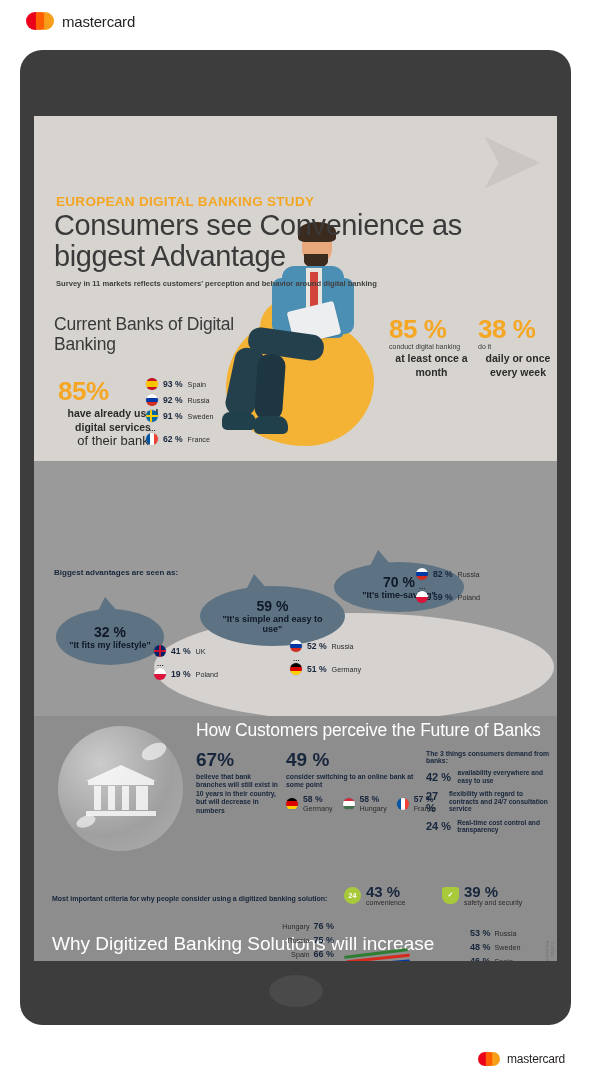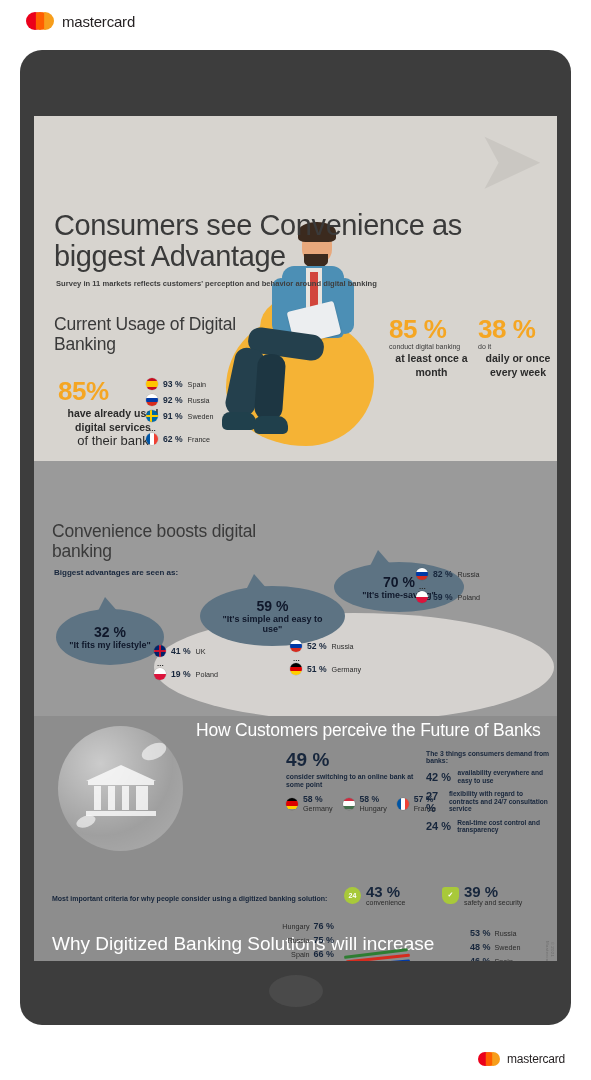--- a/index.html
+++ b/index.html
@@ -167,24 +167,25 @@
         <div style="position:absolute;left:256px;top:190px;width:48px;height:34px;background:#eceef0;border-radius:3px;transform:rotate(-14deg);box-shadow:0 1px 2px rgba(0,0,0,.18);"></div>
 
         <div style="position:absolute;left:214px;top:215px;width:76px;height:26px;background:#24404d;border-radius:12px;transform:rotate(8deg);"></div>
         <div style="position:absolute;left:196px;top:232px;width:30px;height:68px;background:#24404d;border-radius:12px;transform:rotate(12deg);"></div>
         <div style="position:absolute;left:222px;top:238px;width:28px;height:66px;background:#1d3642;border-radius:12px;transform:rotate(4deg);"></div>
 
         <div style="position:absolute;left:188px;top:296px;width:34px;height:18px;background:#20404c;border-radius:8px 10px 5px 5px;"></div>
         <div style="position:absolute;left:220px;top:300px;width:34px;height:18px;background:#20404c;border-radius:8px 10px 5px 5px;"></div>
       </div>
 
+      <div class="kicker">EUROPEAN DIGITAL BANKING STUDY</div>
       <div class="h1">Consumers see Convenience as biggest Advantage</div>
       <div class="sub">Survey in 11 markets reflects customers' perception and behavior around digital banking</div>
 
-      <div class="h2" style="left:20px; top:198px; width:200px;">Current Usage of Digital Banking</div>
+      <div class="h2" style="left:20px; top:198px; width:200px;">Current Banks of Digital Banking</div>
 
       <div class="bigstat" style="left:24px; top:262px; width:110px;">
         <div class="num">85%</div>
         <div class="lab">
           <span>have already used digital services</span>
           <small>of their bank</small>
         </div>
       </div>
 
       <div style="position:absolute; left:112px; top:262px;">
@@ -235,21 +236,20 @@
       </div>
       <div class="bigstat" style="left:444px; top:200px; width:80px;">
         <div class="num">38 %</div>
         <div class="pre">do it</div>
         <div class="lab" style="margin-top:0;">daily or once every week</div>
       </div>
 
       <div class="panel p-conv"></div>
       <div class="stage"></div>
 
-      <div class="h2" style="left:18px; top:405px; width:210px;">Convenience boosts digital banking</div>
       <div style="position:absolute;left:20px;top:452px;font-size:8px;font-weight:bold;color:#17263c;">Biggest advantages are seen as:</div>
 
       <div class="bubble" style="left:22px; top:493px; width:108px; height:56px;">
         <div class="tail"></div>
         <div class="bn">32 %</div>
         <div class="bt" style="padding:0 10px;">"It fits my lifestyle"</div>
       </div>
       <div style="position:absolute;left:120px;top:529px;">
         <div class="flagrow">
           <span class="flag">
@@ -337,20 +337,24 @@
           <div style="position:absolute;left:8px;top:21px;width:7px;height:24px;background:rgba(255,255,255,.78);"></div>
           <div style="position:absolute;left:22px;top:21px;width:7px;height:24px;background:rgba(255,255,255,.78);"></div>
           <div style="position:absolute;left:36px;top:21px;width:7px;height:24px;background:rgba(255,255,255,.78);"></div>
           <div style="position:absolute;left:50px;top:21px;width:12px;height:24px;background:rgba(255,255,255,.78);"></div>
           <div style="position:absolute;left:0;top:46px;width:70px;height:5px;background:rgba(255,255,255,.78);"></div>
         </div>
       </div>
 
       <div class="h2 light" style="left:162px; top:604px; width:360px;">How Customers perceive the Future of Banks</div>
 
+      <div class="stat-dark" style="position:absolute; left:162px; top:634px; width:82px;">
+        <div class="n">67%</div>
+        <div class="d">believe that bank branches will still exist in 10 years in their country, but will decrease in numbers</div>
+      </div>
 
       <div class="stat-dark" style="position:absolute; left:252px; top:634px; width:130px;">
         <div class="n">49 %</div>
         <div class="d">consider switching to an online bank at some point</div>
       </div>
       <div style="position:absolute;left:252px;top:678px;display:flex;gap:10px;">
         <div class="flagrow">
           <span class="flag">
             <i style="top:0;height:33%;background:#000;"></i>
               <i style="top:33%;height:34%;background:#dd0000;"></i>

